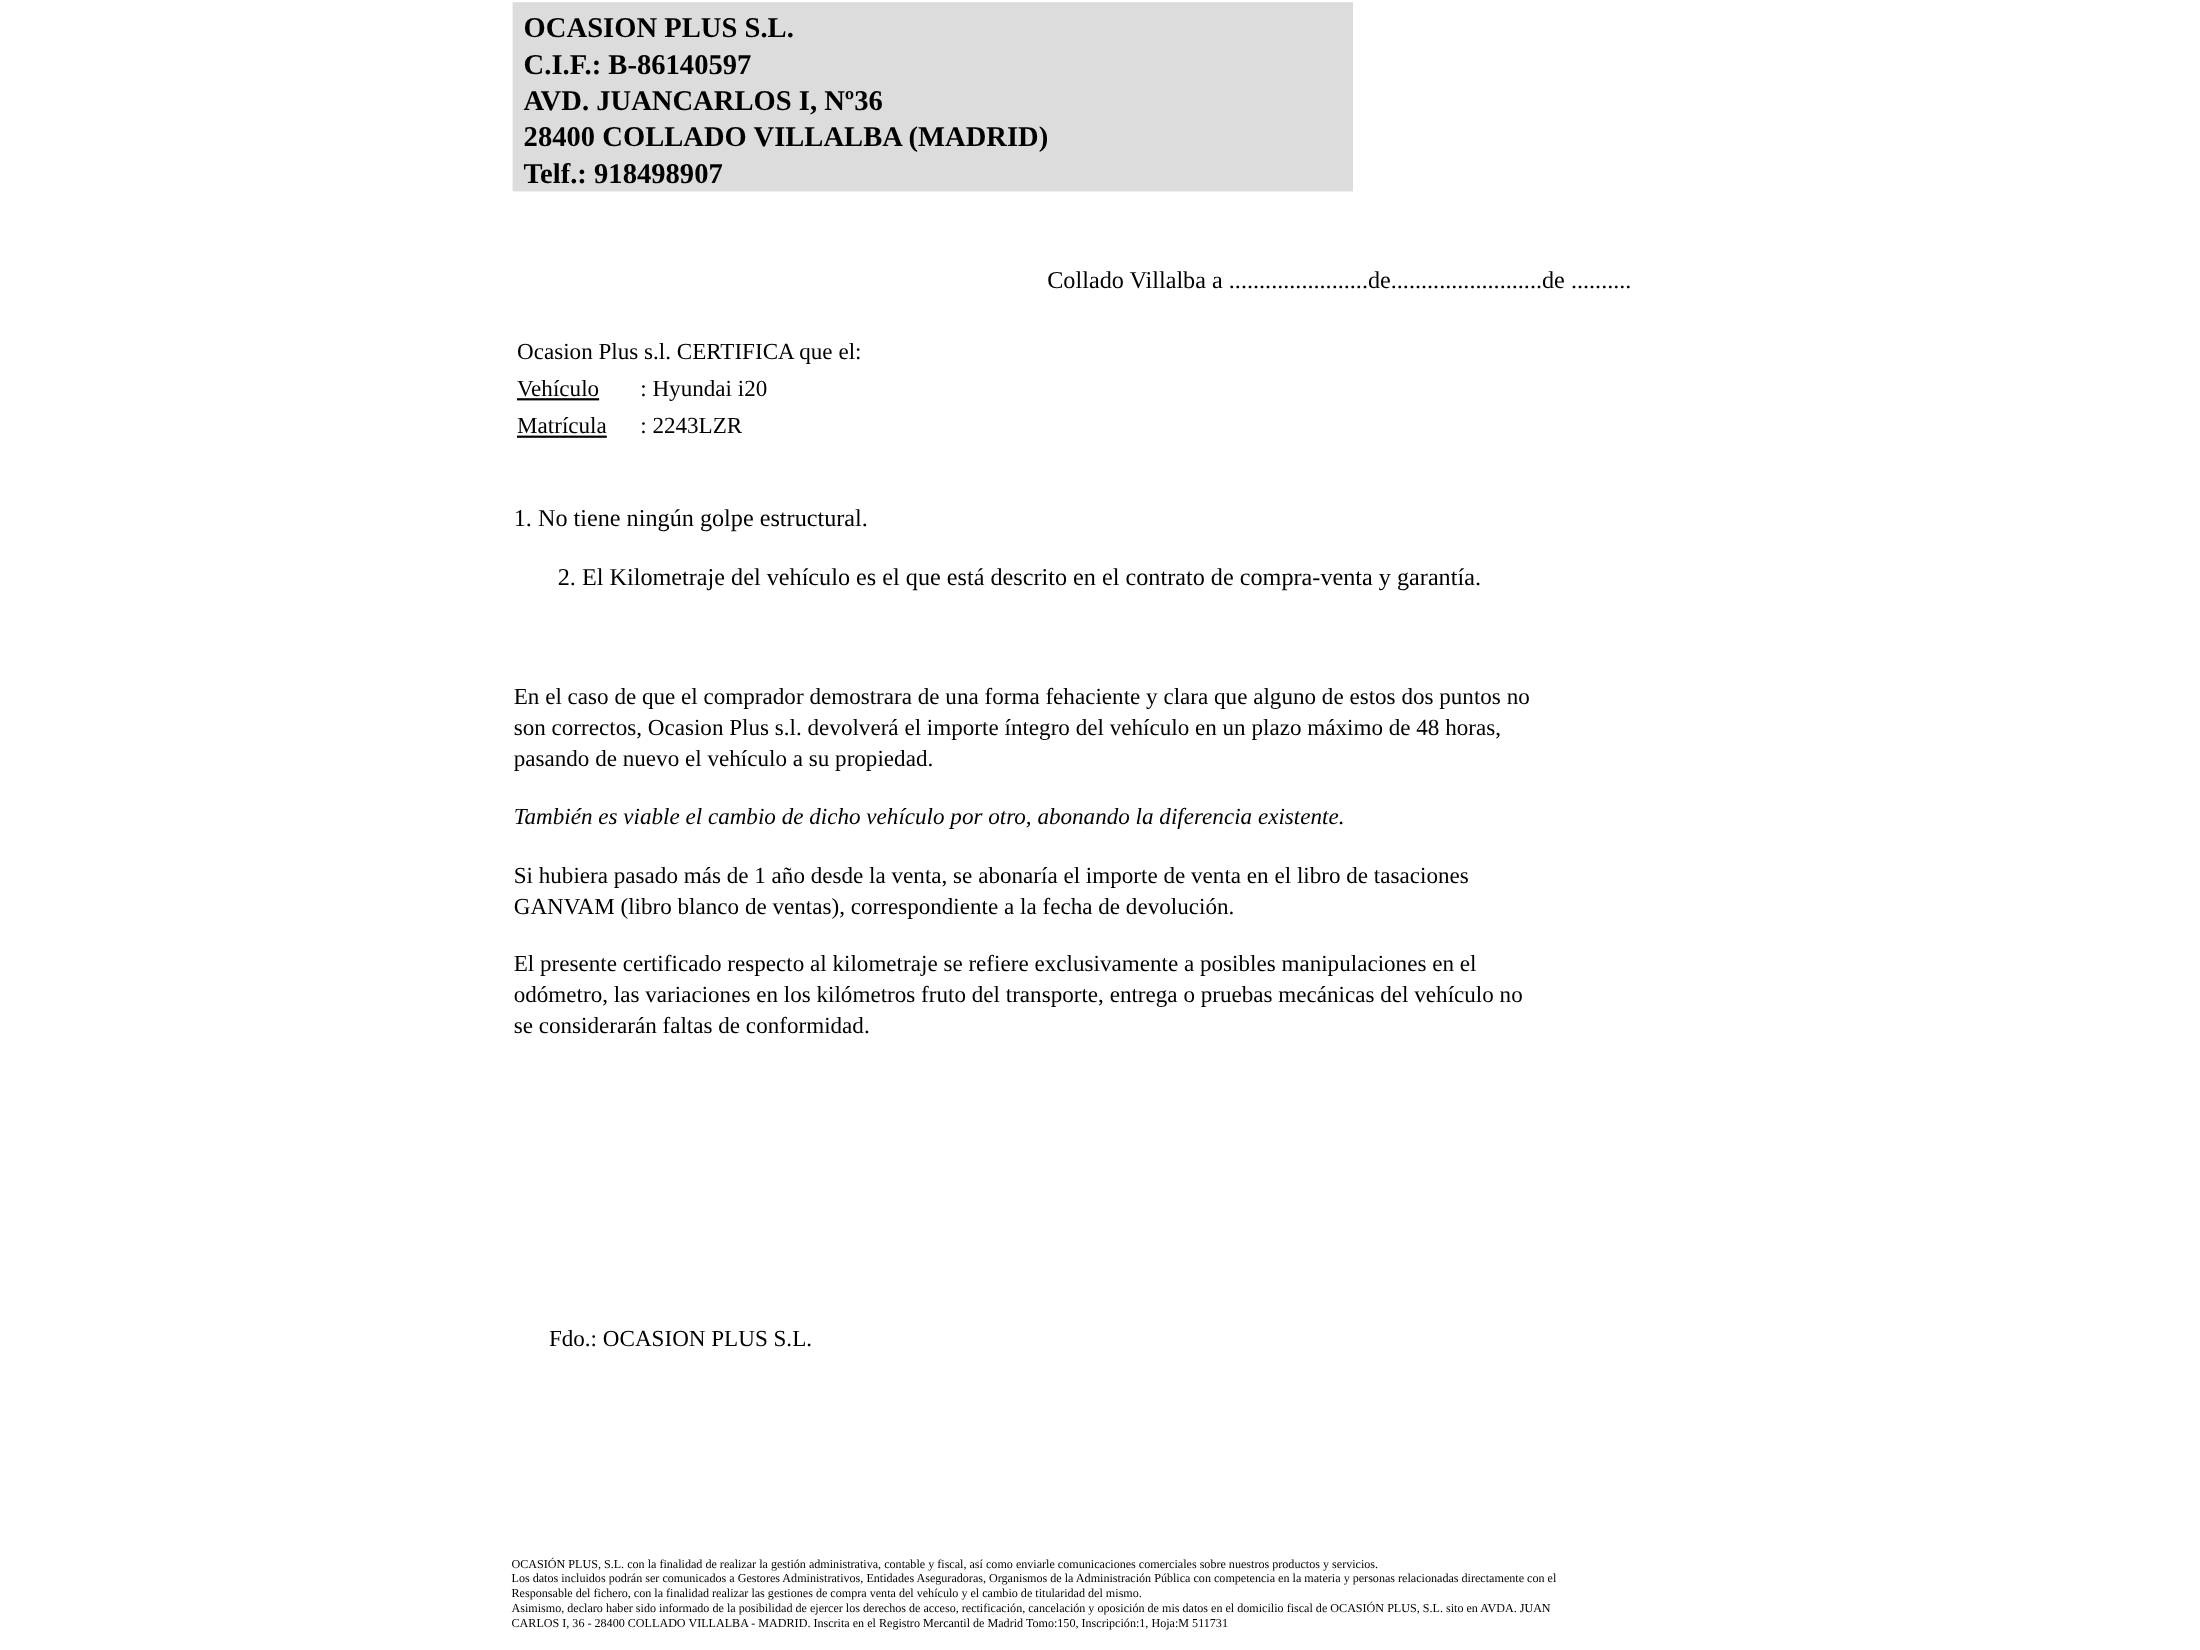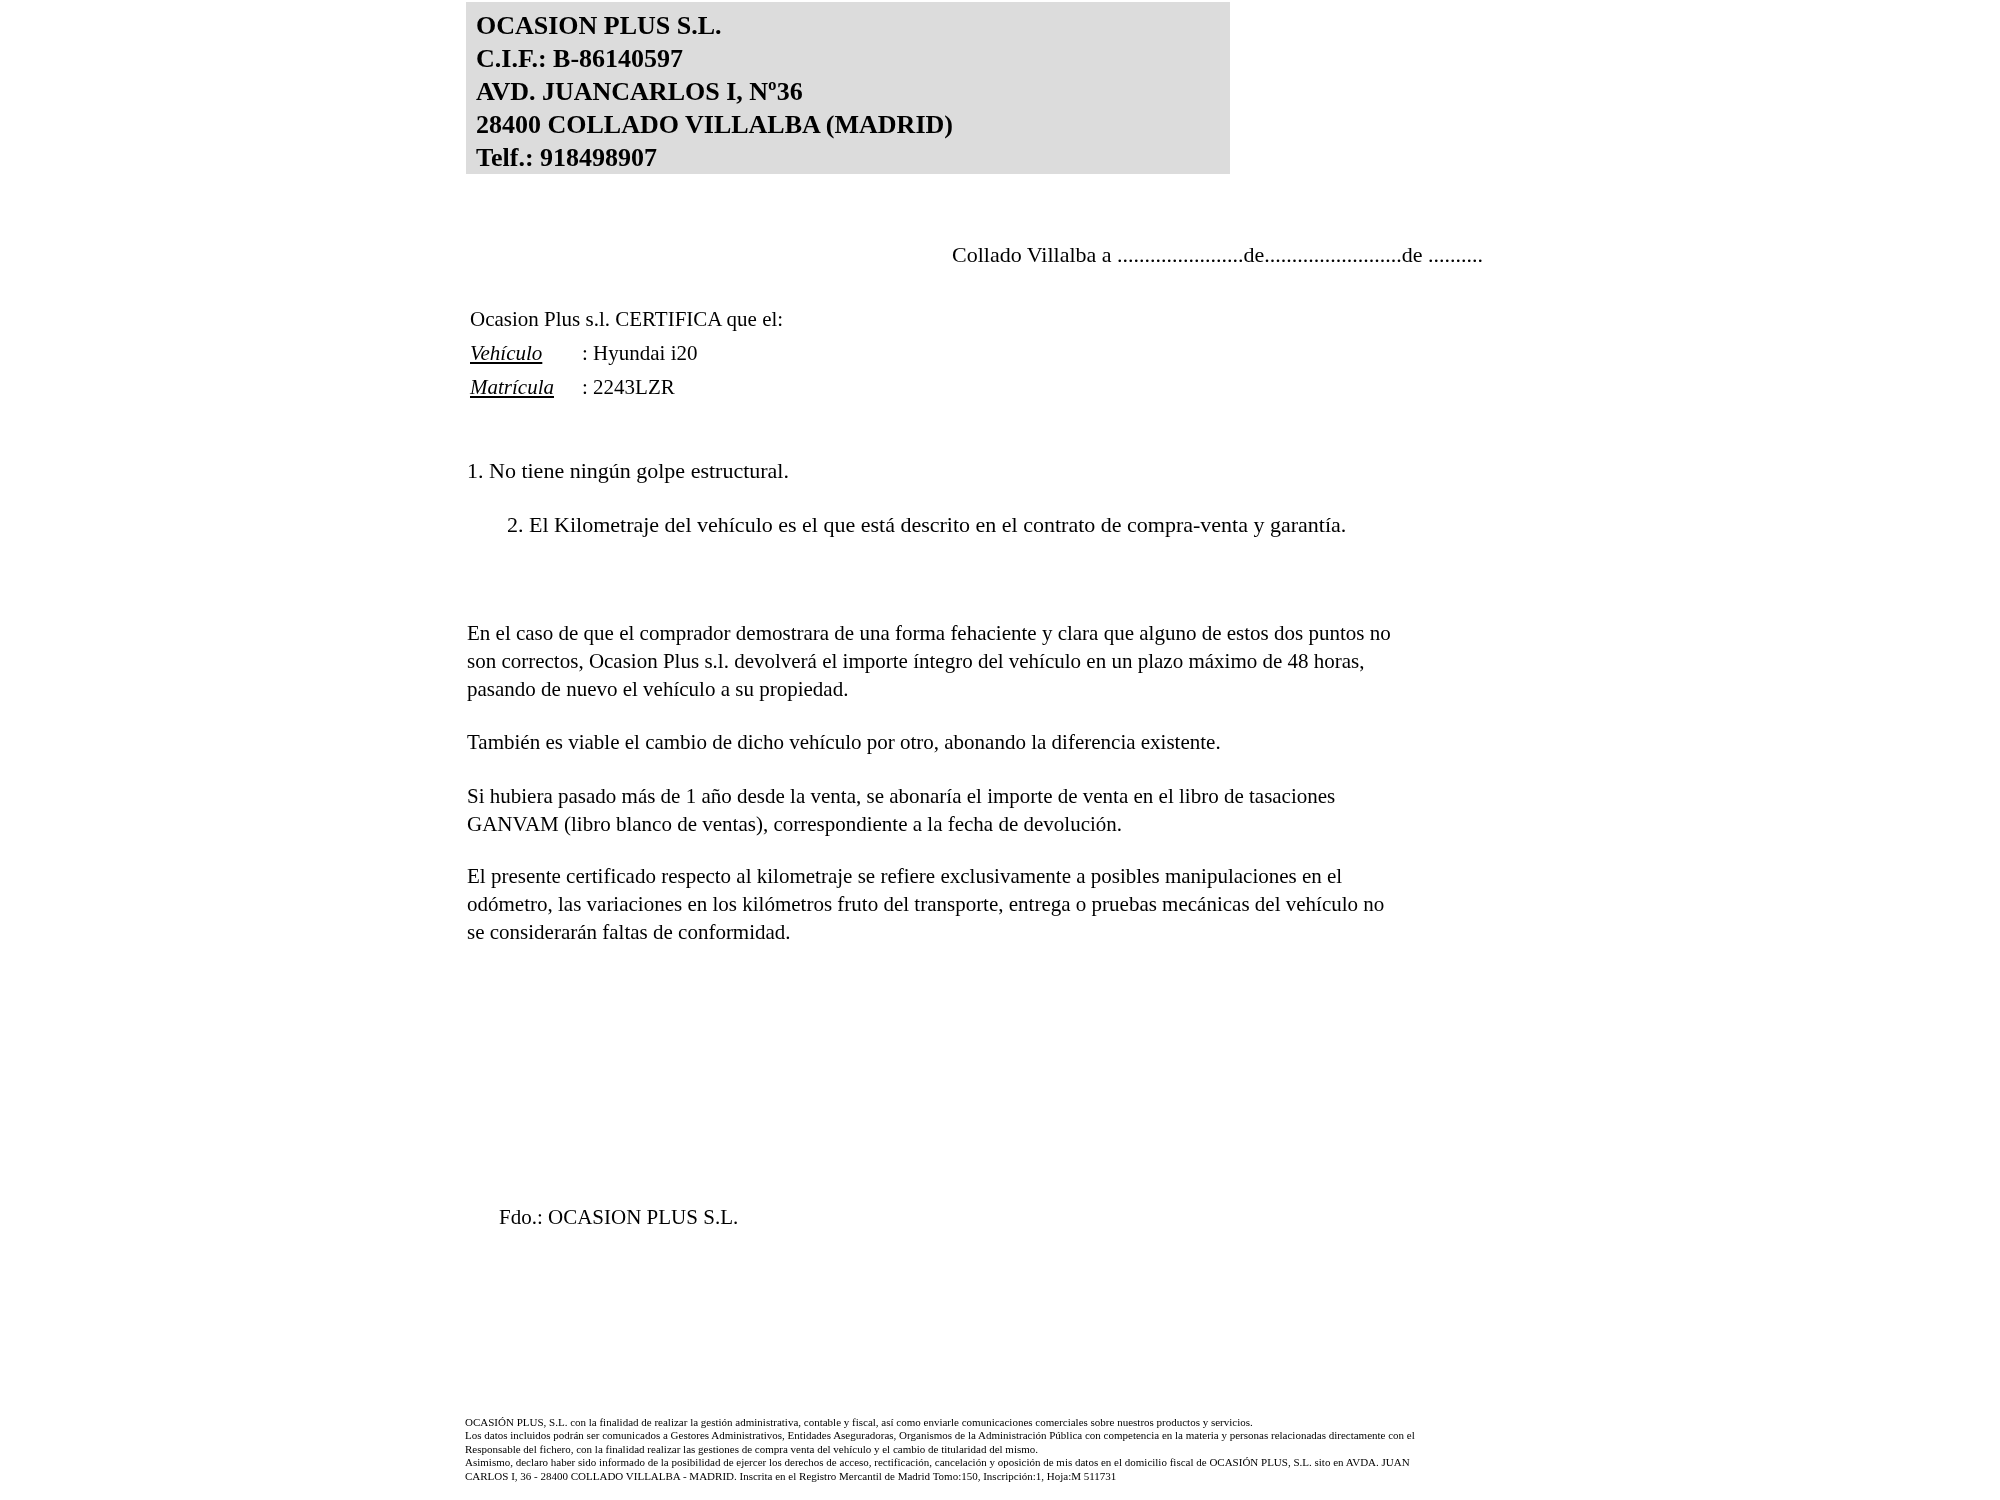--- a/index.html
+++ b/index.html
@@ -44,40 +44,39 @@
     font-size: 21px;
     line-height: 34px;
     white-space: nowrap;
   }
   .cert-block .lbl {
     display: inline-block;
     width: 112px;
   }
   .cert-block .u {
     text-decoration: underline;
-    font-style: italic;
   }
   .point {
     position: absolute;
     left: 467px;
     font-size: 22px;
     white-space: nowrap;
   }
   #point-1 { top: 458px; }
   #point-2 { top: 512px; margin-left: 40px; }
   .para {
     position: absolute;
     left: 467px;
     width: 1140px;
     font-size: 21px;
     line-height: 28px;
     white-space: pre-line;
   }
   #para-refund   { top: 619px; }
-  #para-exchange { top: 728px; }
+  #para-exchange { top: 728px; font-style: italic; }
   #para-ganvam   { top: 782px; }
   #para-odometer { top: 862px; }
   .signature {
     position: absolute;
     left: 467px;
     top: 1205px;
     font-size: 21px;
     white-space: nowrap;
     margin-left: 32px;
   }

